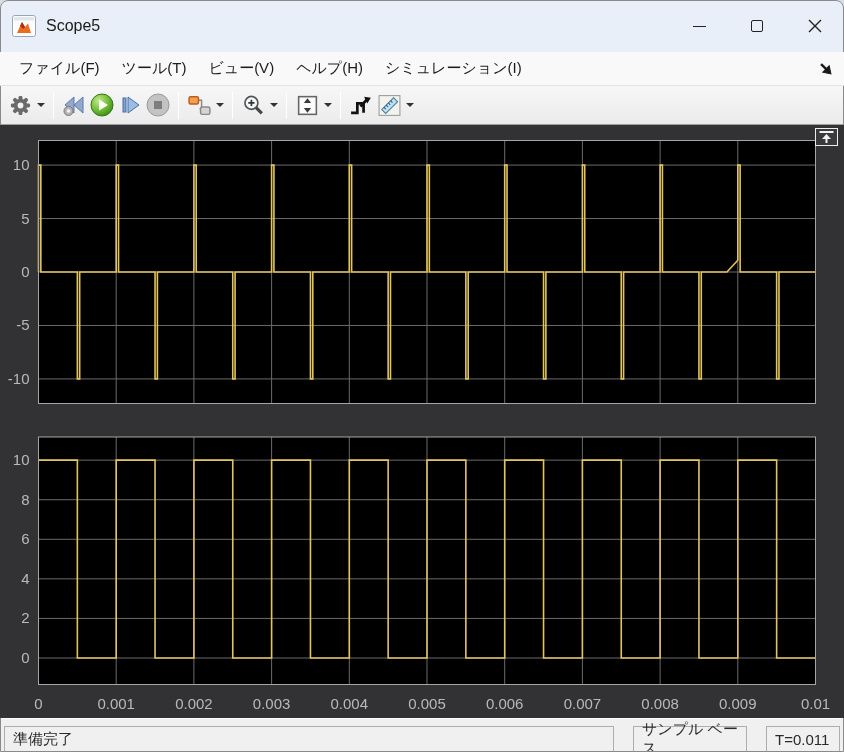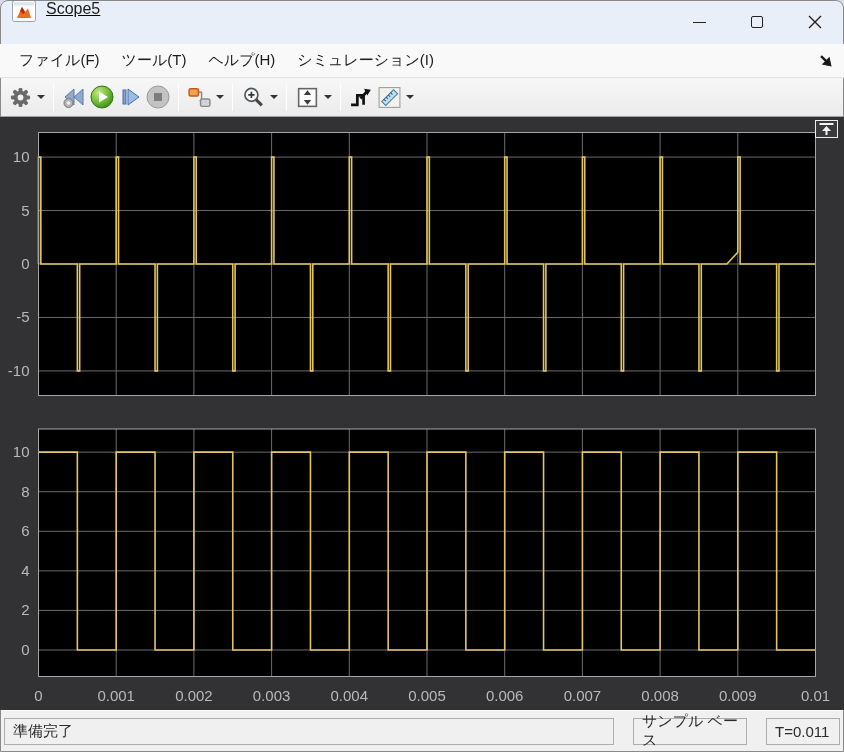--- a/index.html
+++ b/index.html
@@ -4,21 +4,21 @@
 <style>
   html,body{margin:0;padding:0;background:#d7dde6;}
   *{box-sizing:border-box;}
   .window{
     position:relative;width:844px;height:752px;overflow:hidden;
     font-family:"Liberation Sans","DejaVu Sans",sans-serif;
     outline:1px solid #8a8a8a;outline-offset:-1px;
     border-radius:8px 8px 0 0;background:#f0f0f0;
   }
   
-  .titlebar{height:44px;background:#e9eff8;display:flex;align-items:flex-start;padding-left:12px;border-radius:8px 8px 0 0;text-decoration:underline;}
+  .titlebar{height:52px;background:#e9eff8;display:flex;align-items:center;padding-left:12px;border-radius:8px 8px 0 0;}
   .app-icon{width:24px;height:22px;flex:0 0 auto;}
   .title-text{margin-left:10px;font-size:16px;color:#1b1b1b;}
   .win-controls{margin-left:auto;display:flex;height:44px;}
   .win-btn{width:58px;height:44px;display:flex;align-items:center;justify-content:center;color:#222;}
   .glyph-min{width:13px;height:0;border-top:1.6px solid #222;display:block;}
   .glyph-max{width:12px;height:12px;border:1.6px solid #222;border-radius:2px;display:block;}
   
   .menubar{height:34px;background:#f9f9f9;display:flex;align-items:center;padding:16px 8px;border-bottom:1px solid #e3e3e3;position:relative;}
   .menu-item{padding:5px 11px;font-size:15px;color:#1c1c1c;cursor:default;}
   .menu-overflow{position:absolute;right:10px;top:9px;width:16px;height:16px;}
@@ -63,20 +63,21 @@
         <svg width="14" height="14" viewBox="0 0 14 14">
           <path d="M1,1 L13,13 M13,1 L1,13" stroke="#222" stroke-width="1.4"></path>
         </svg>
       </div>
     </div>
   </div>
 
   <div class="menubar">
     <span class="menu-item">ファイル(F)</span>
     <span class="menu-item">ツール(T)</span>
+    <span class="menu-item">ビュー(V)</span>
     <span class="menu-item">ヘルプ(H)</span>
     <span class="menu-item">シミュレーション(I)</span>
     <svg class="menu-overflow" viewBox="0 0 16 16">
       <g transform="rotate(45 8 8)" stroke="#1a1a1a" fill="#1a1a1a">
         <line x1="1" y1="8" x2="9" y2="8" stroke-width="2.4"></line>
         <polygon points="8,3.5 15,8 8,12.5"></polygon>
       </g>
     </svg>
   </div>
 

